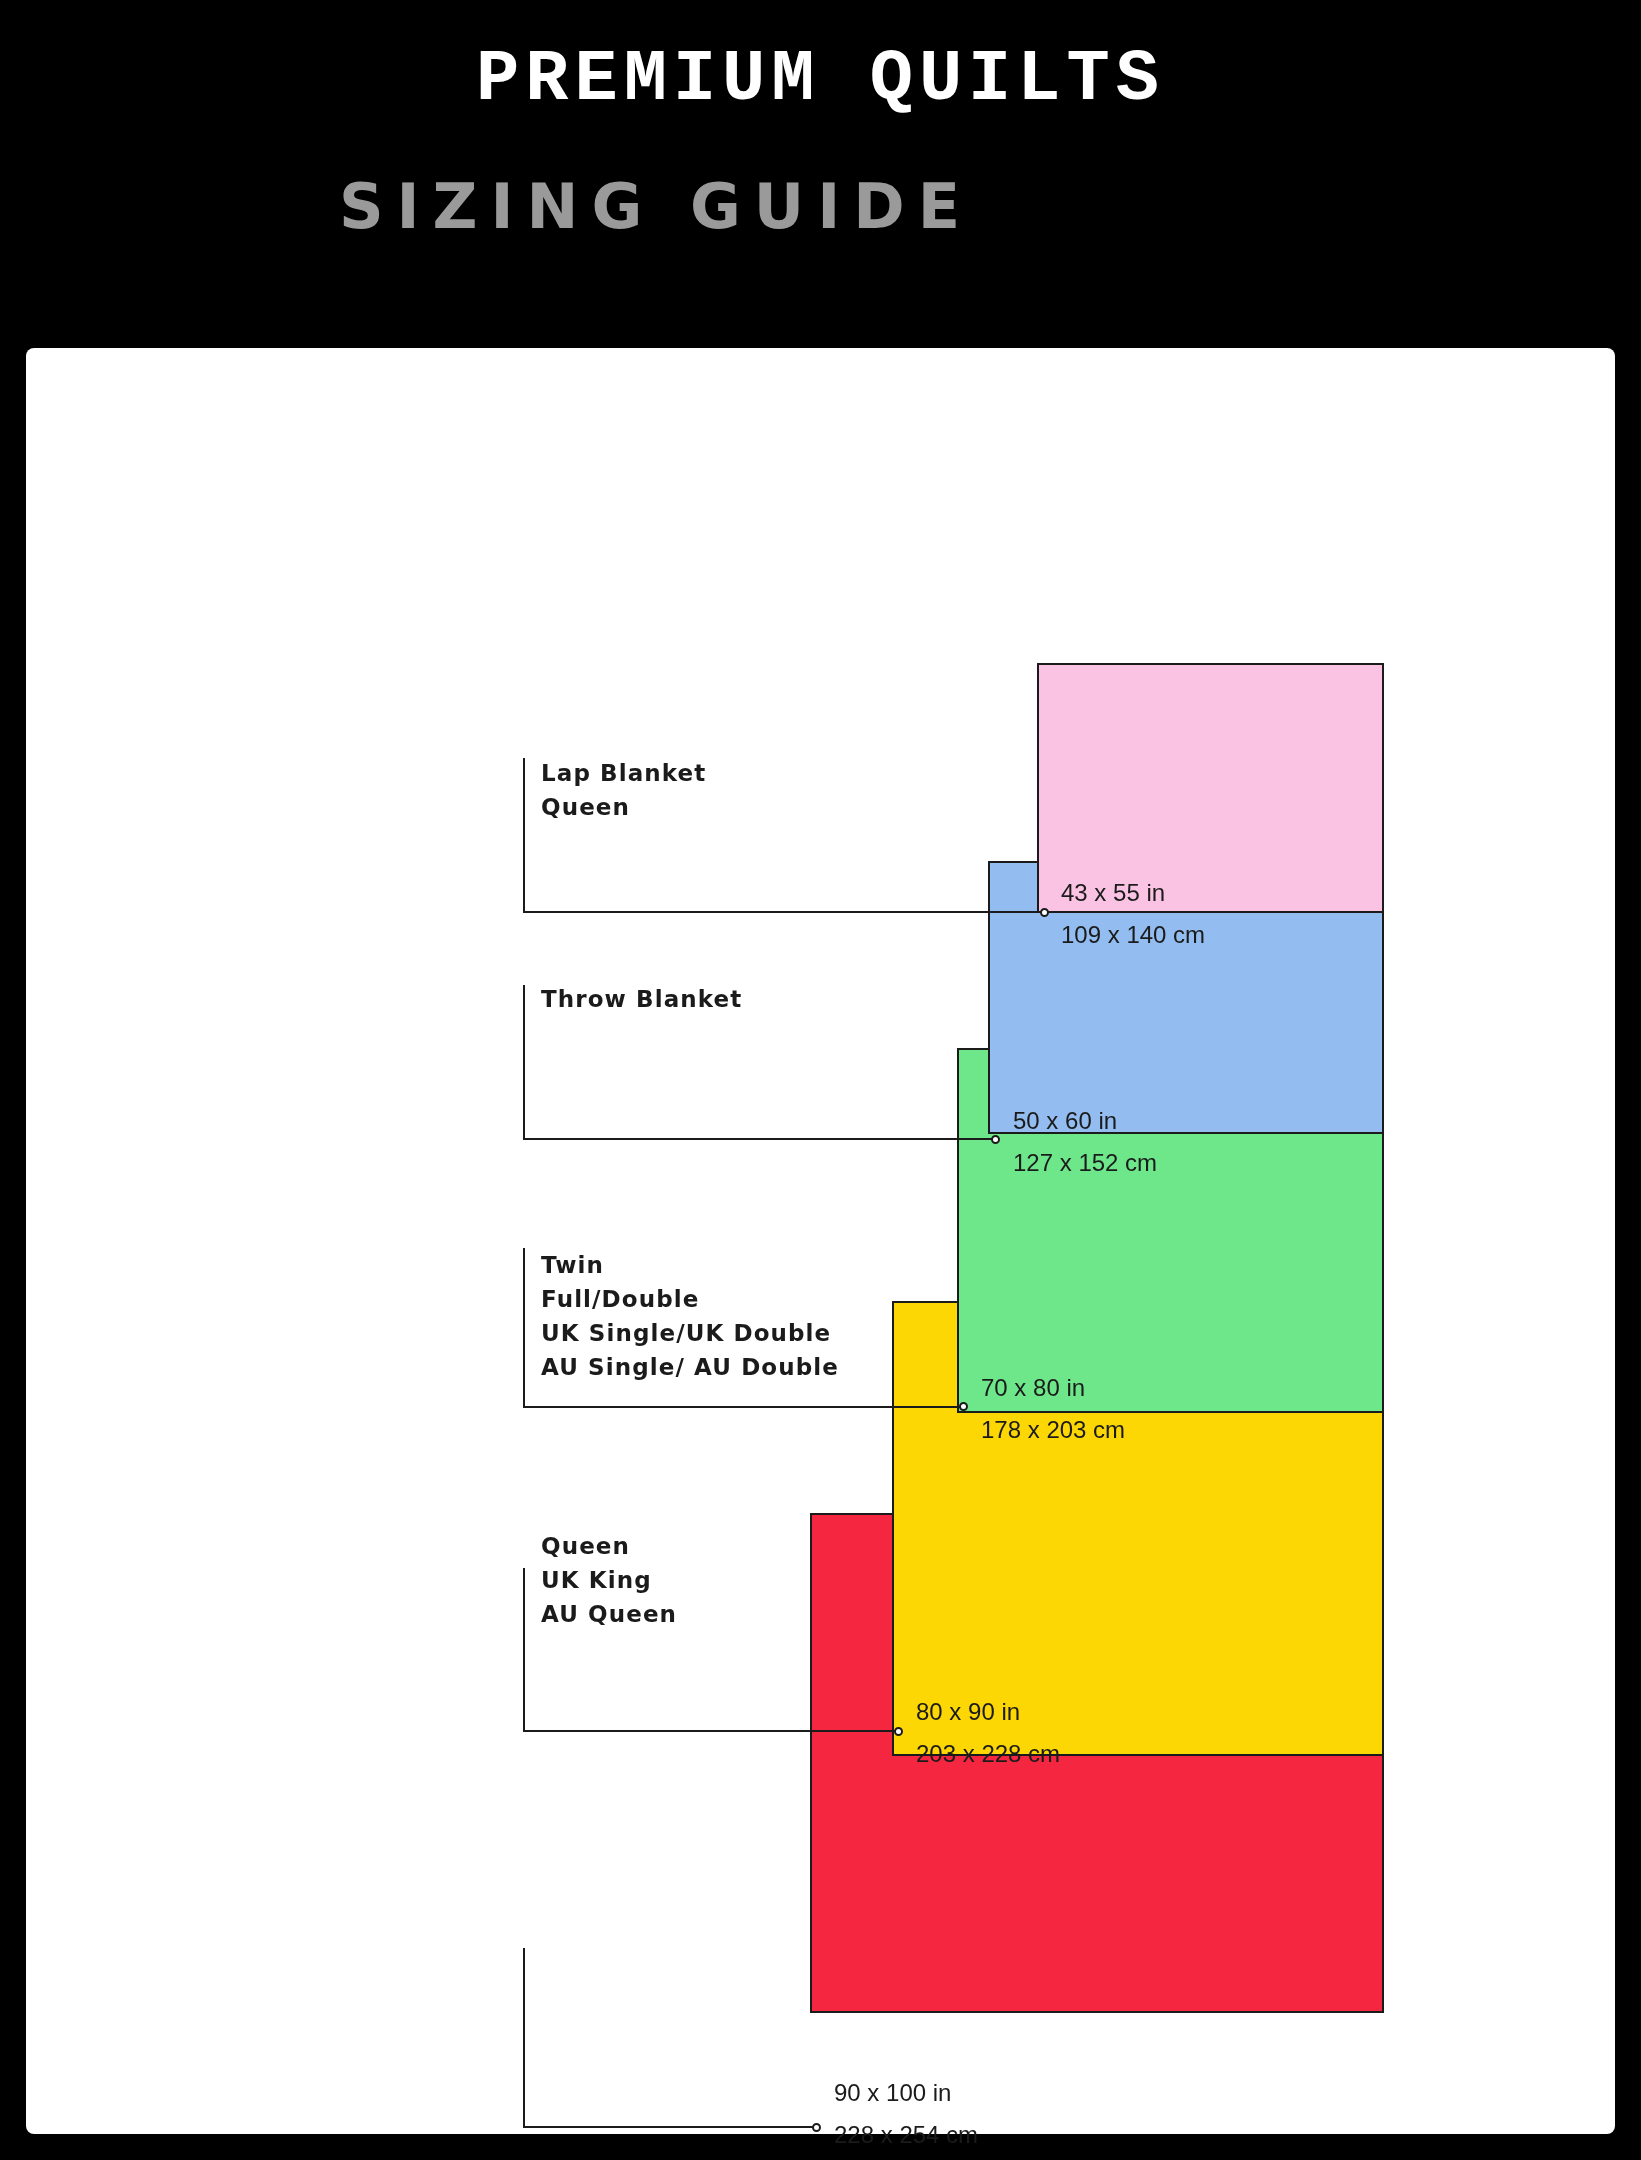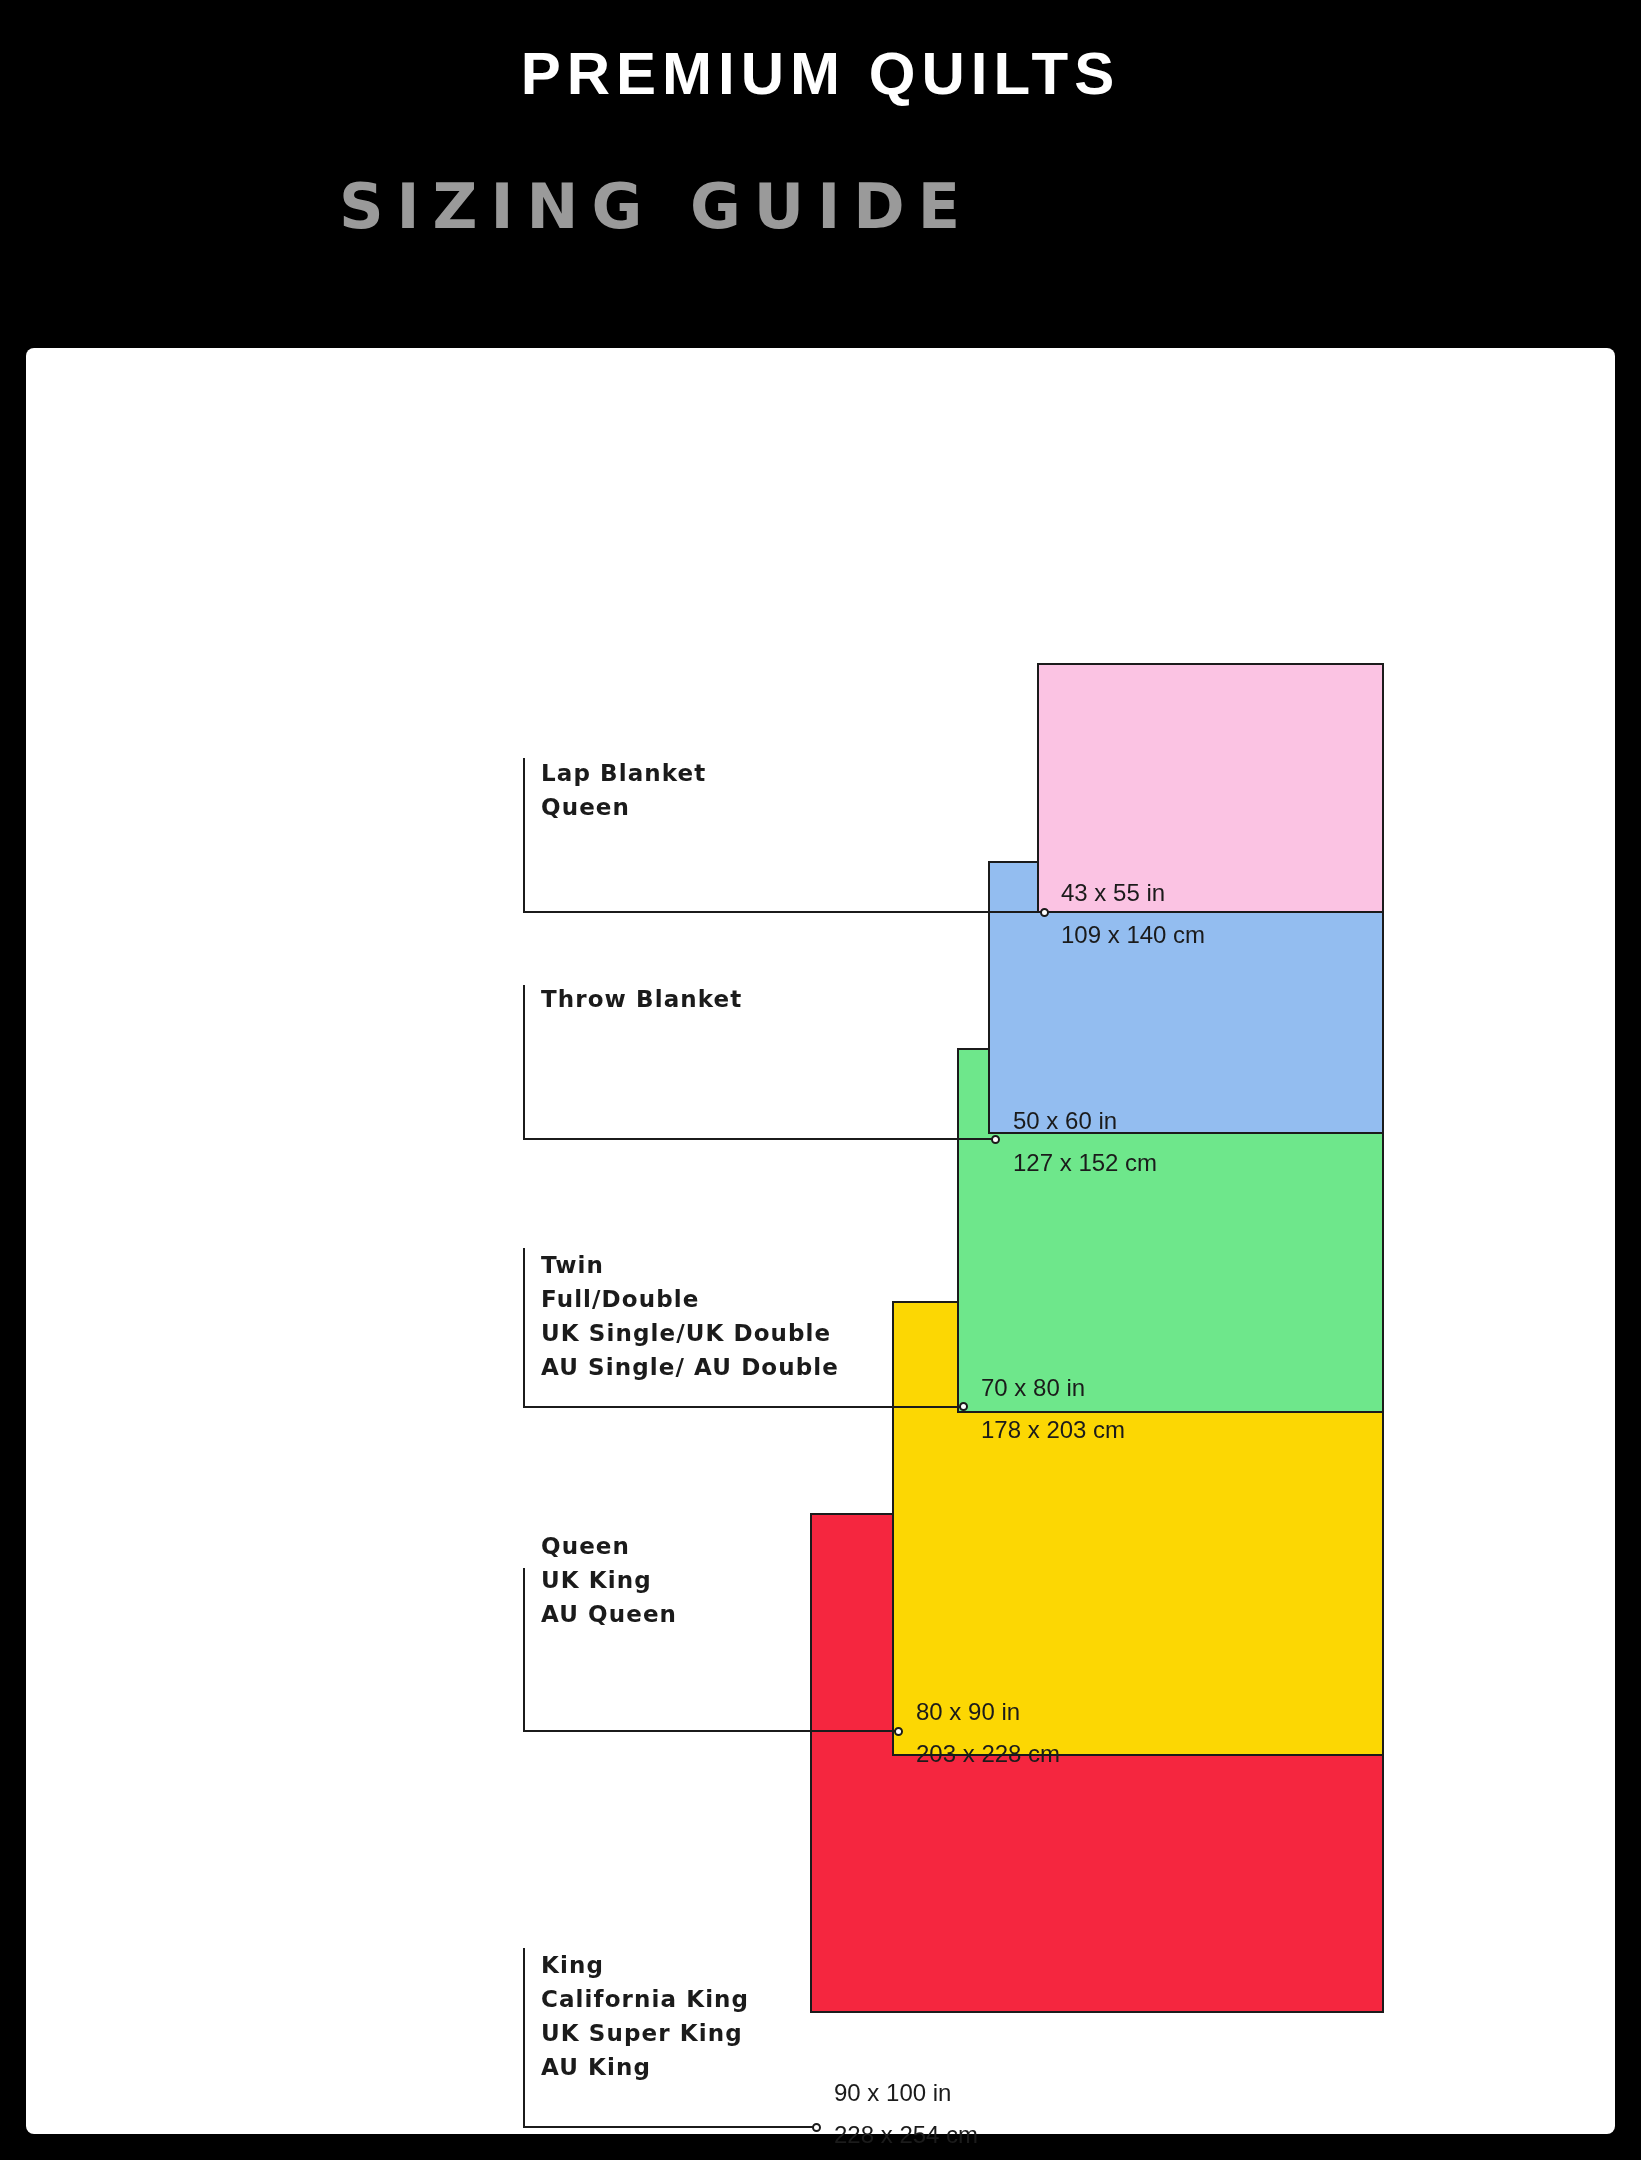--- a/index.html
+++ b/index.html
@@ -24,25 +24,25 @@
     height: 333px;
     background: #000000;
   }
   #title {
     position: absolute;
     left: 0;
     top: 44px;
     width: 1641px;
     text-align: center;
     color: #ffffff;
-    font-size: 60px;
+    font-size: 72px;
     font-weight: 700;
     letter-spacing: 6px;
     line-height: 1;
-    font-family: Liberation Sans, sans-serif;
+    font-family: Liberation Mono, monospace;
   }
   #subtitle {
     position: absolute;
     left: 0;
     top: 176px;
     width: 1312px;
     text-align: center;
     color: #9a9a9a;
     font-size: 62px;
     font-weight: 700;
@@ -190,26 +190,20 @@
       <div>UK Single/UK Double</div>
       <div>AU Single/ AU Double</div>
     </div>
 
     <div class="cat-labels" style="left:515px; top:1181px;">
       <div>Queen</div>
       <div>UK King</div>
       <div>AU Queen</div>
     </div>
 
-    <div class="cat-labels" style="left:515px; top:1600px;">
-      <div>King</div>
-      <div>California King</div>
-      <div>UK Super King</div>
-      <div>AU King</div>
-    </div>
 
     <div class="dims" style="left:1035px; top:524px;">
       <div>43 x 55 in</div>
       <div>109 x 140 cm</div>
     </div>
 
     <div class="dims" style="left:987px; top:752px;">
       <div>50 x 60 in</div>
       <div>127 x 152 cm</div>
     </div>

